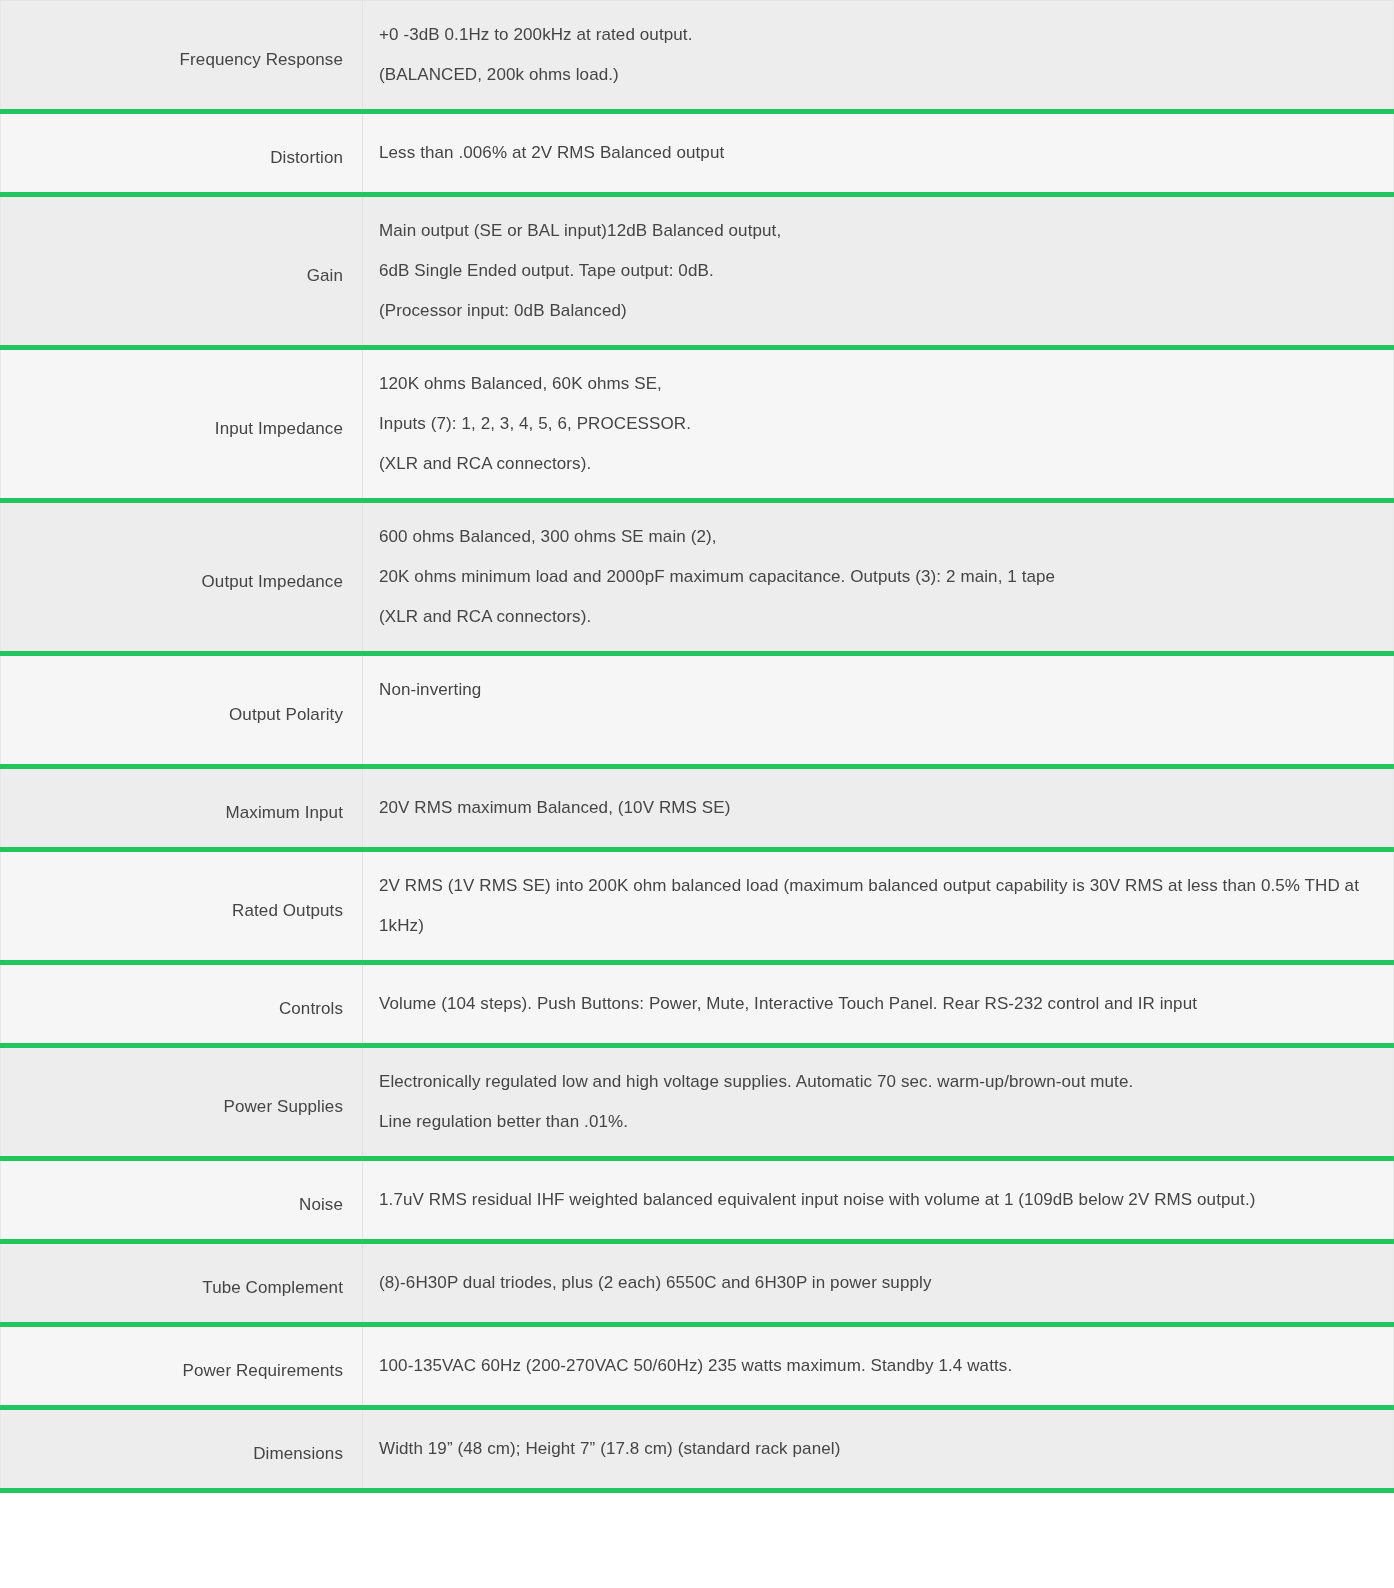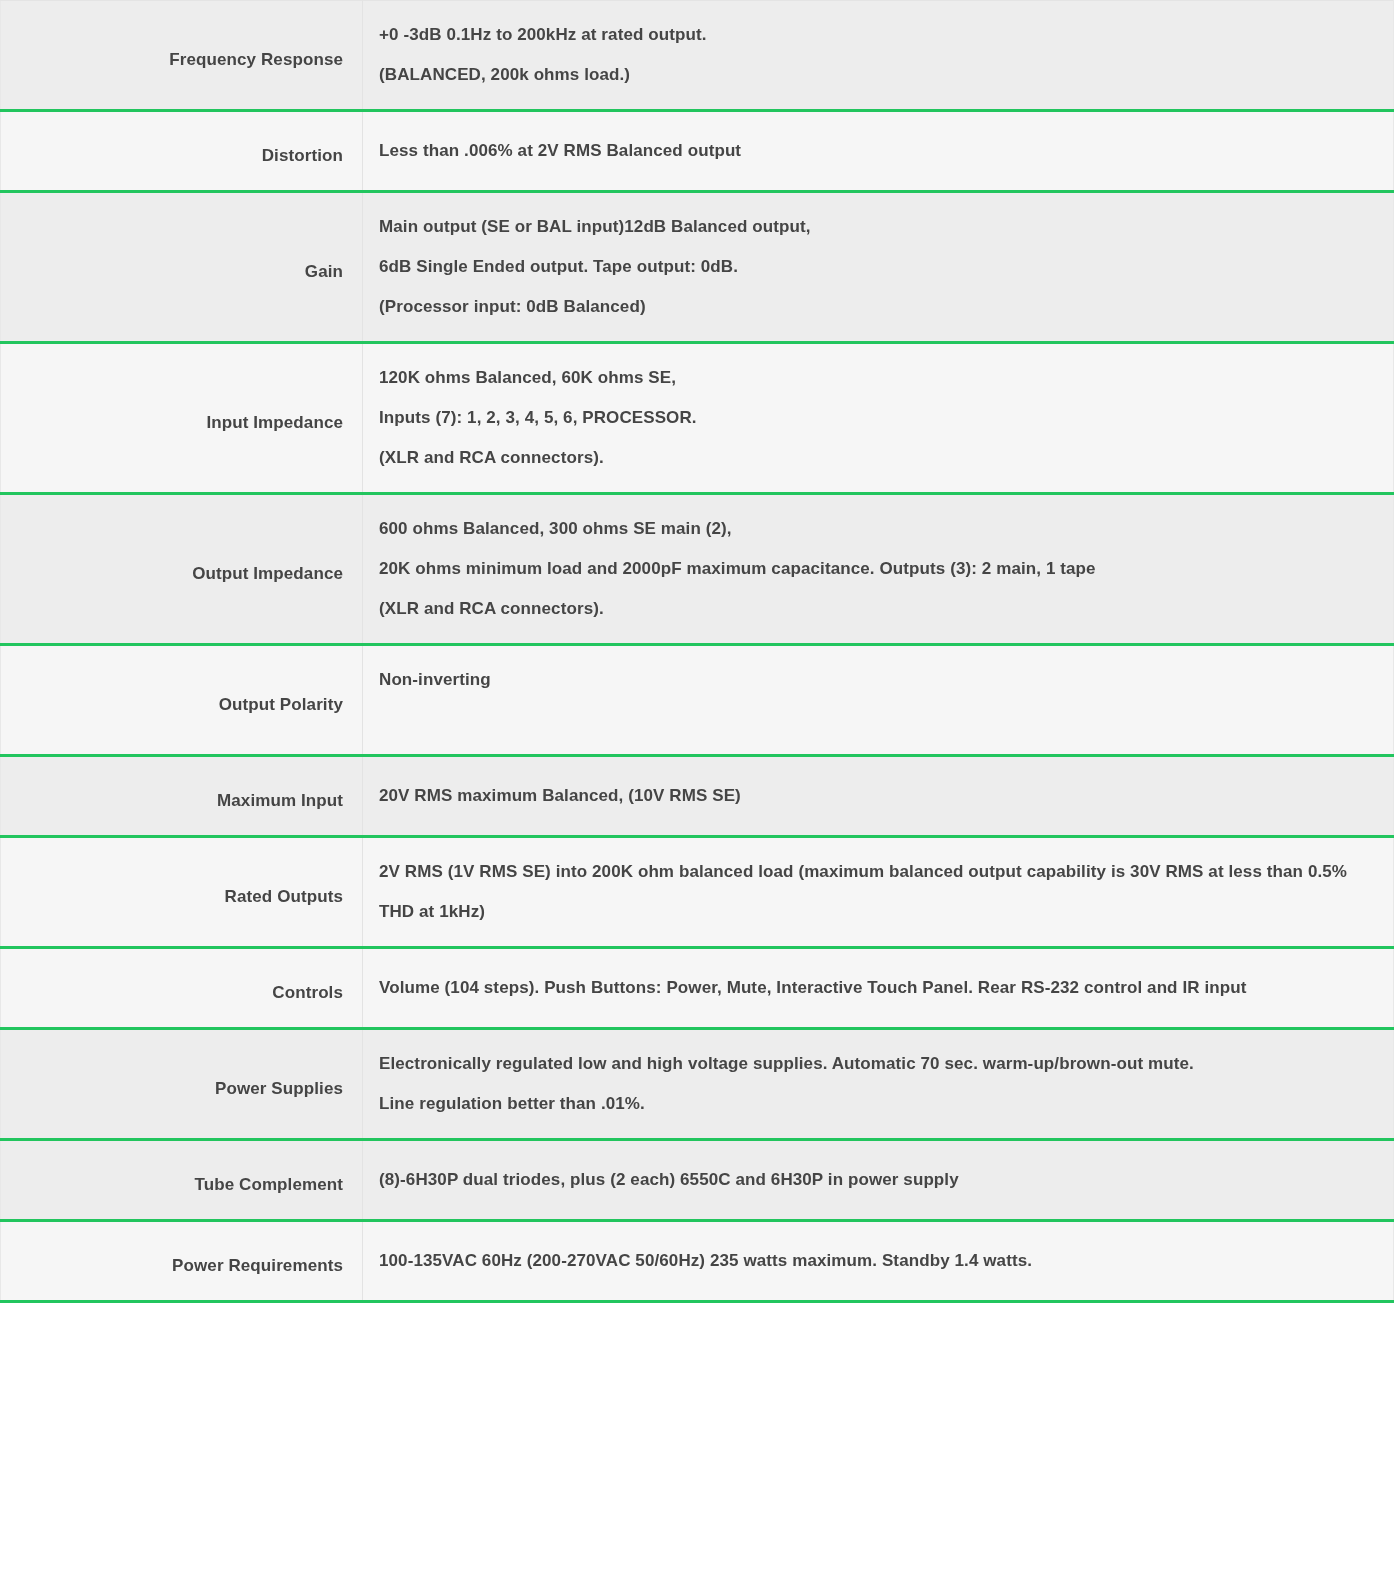--- a/index.html
+++ b/index.html
@@ -29,24 +29,24 @@
   }
 
   table.spec-table tr {
     background: #f6f6f6;
   }
   table.spec-table tr.alt {
     background: #ededed;
   }
 
   table.spec-table td {
-    border-bottom: 3px solid #22c55e;
+    border-bottom: 5px solid #22c55e;
     vertical-align: middle;
     color: #454545;
-    font-weight: bold;
+    font-weight: normal;
     font-size: 17px;
     line-height: 40px;
     letter-spacing: 0.1px;
   }
 
   td.spec-label {
     width: 362px;
     text-align: right;
     padding: 24px 19px 14px 10px;
     border-right: 1px solid #e3e3e3;
@@ -135,27 +135,39 @@
             <span class="line">Volume (104 steps). Push Buttons: Power, Mute, Interactive Touch Panel. Rear RS-232 control and IR input</span>
           </td>
         </tr>
         <tr class="alt">
           <td class="spec-label">Power Supplies</td>
           <td class="spec-value">
             <span class="line">Electronically regulated low and high voltage supplies. Automatic 70 sec. warm-up/brown-out mute.</span>
             <span class="line">Line regulation better than .01%.</span>
           </td>
         </tr>
+        <tr>
+          <td class="spec-label">Noise</td>
+          <td class="spec-value">
+            <span class="line">1.7uV RMS residual IHF weighted balanced equivalent input noise with volume at 1 (109dB below 2V RMS output.)</span>
+          </td>
+        </tr>
         <tr class="alt">
           <td class="spec-label">Tube Complement</td>
           <td class="spec-value">
             <span class="line">(8)-6H30P dual triodes, plus (2 each) 6550C and 6H30P in power supply</span>
           </td>
         </tr>
         <tr>
           <td class="spec-label">Power Requirements</td>
           <td class="spec-value">
             <span class="line">100-135VAC 60Hz (200-270VAC 50/60Hz) 235 watts maximum. Standby 1.4 watts.</span>
           </td>
         </tr>
+        <tr class="alt">
+          <td class="spec-label">Dimensions</td>
+          <td class="spec-value">
+            <span class="line">Width 19” (48 cm); Height 7” (17.8 cm) (standard rack panel)</span>
+          </td>
+        </tr>
       </tbody>
   </table>
 </div>
 
 </body></html>

